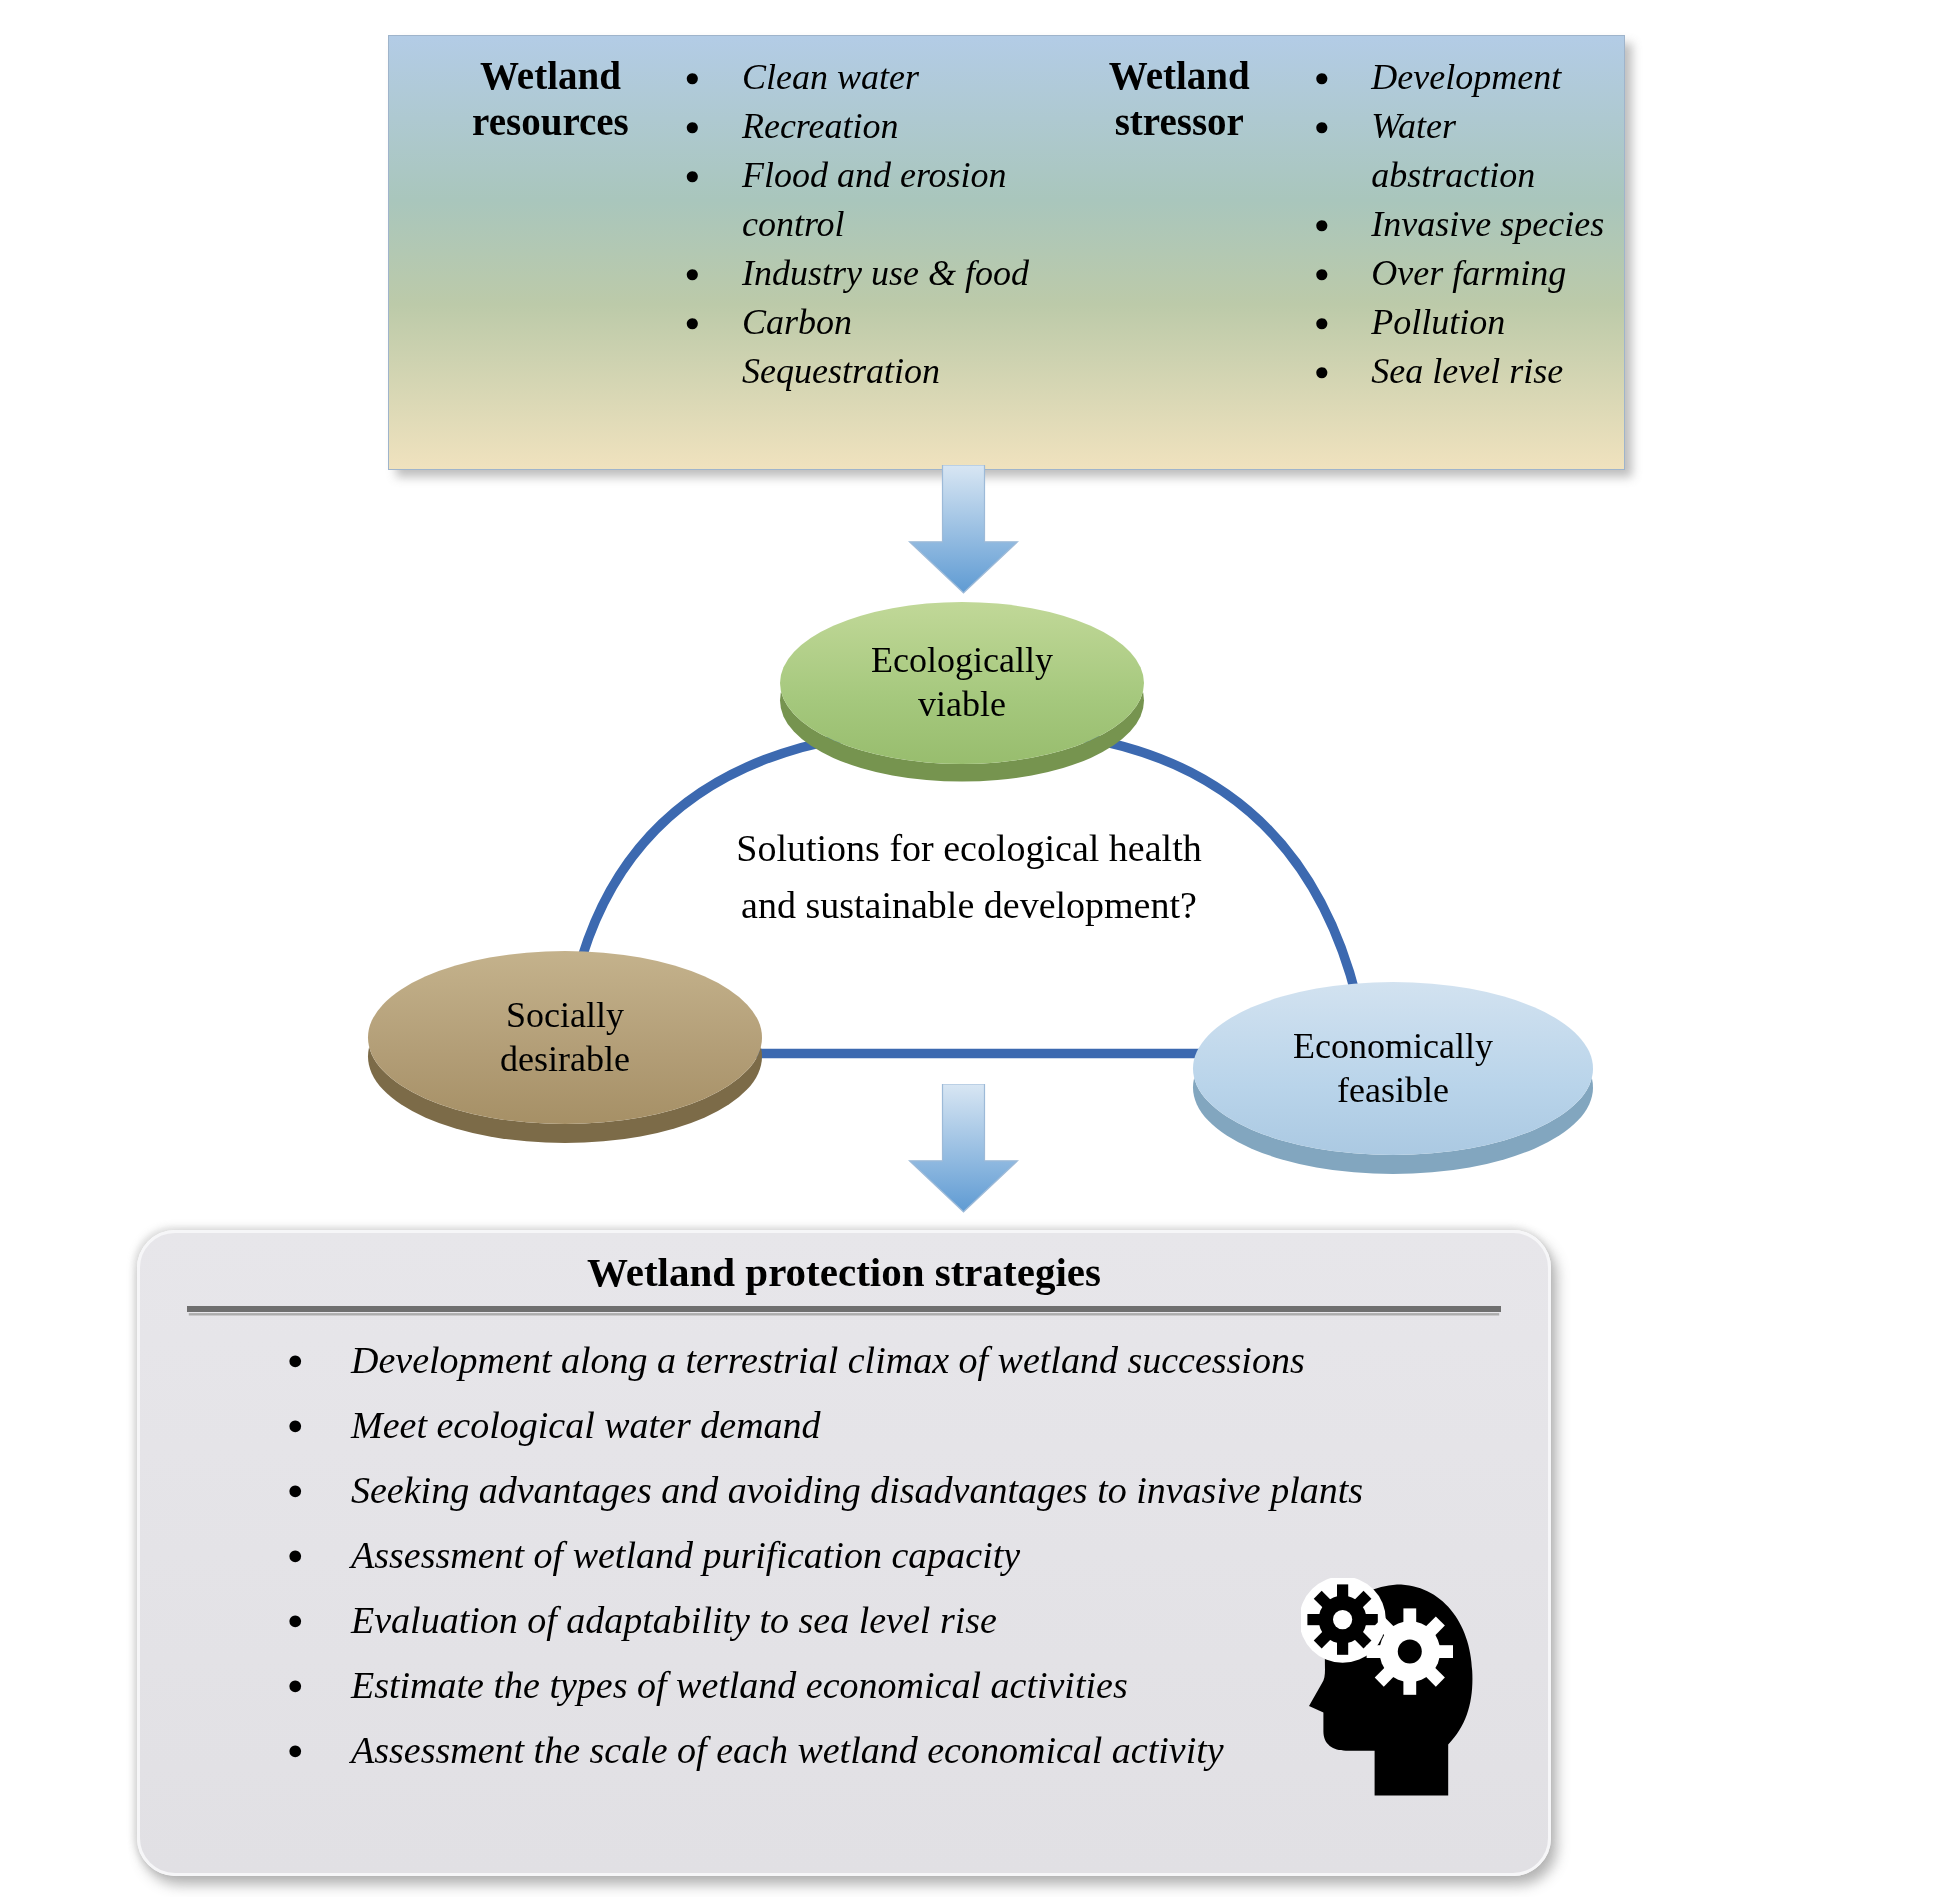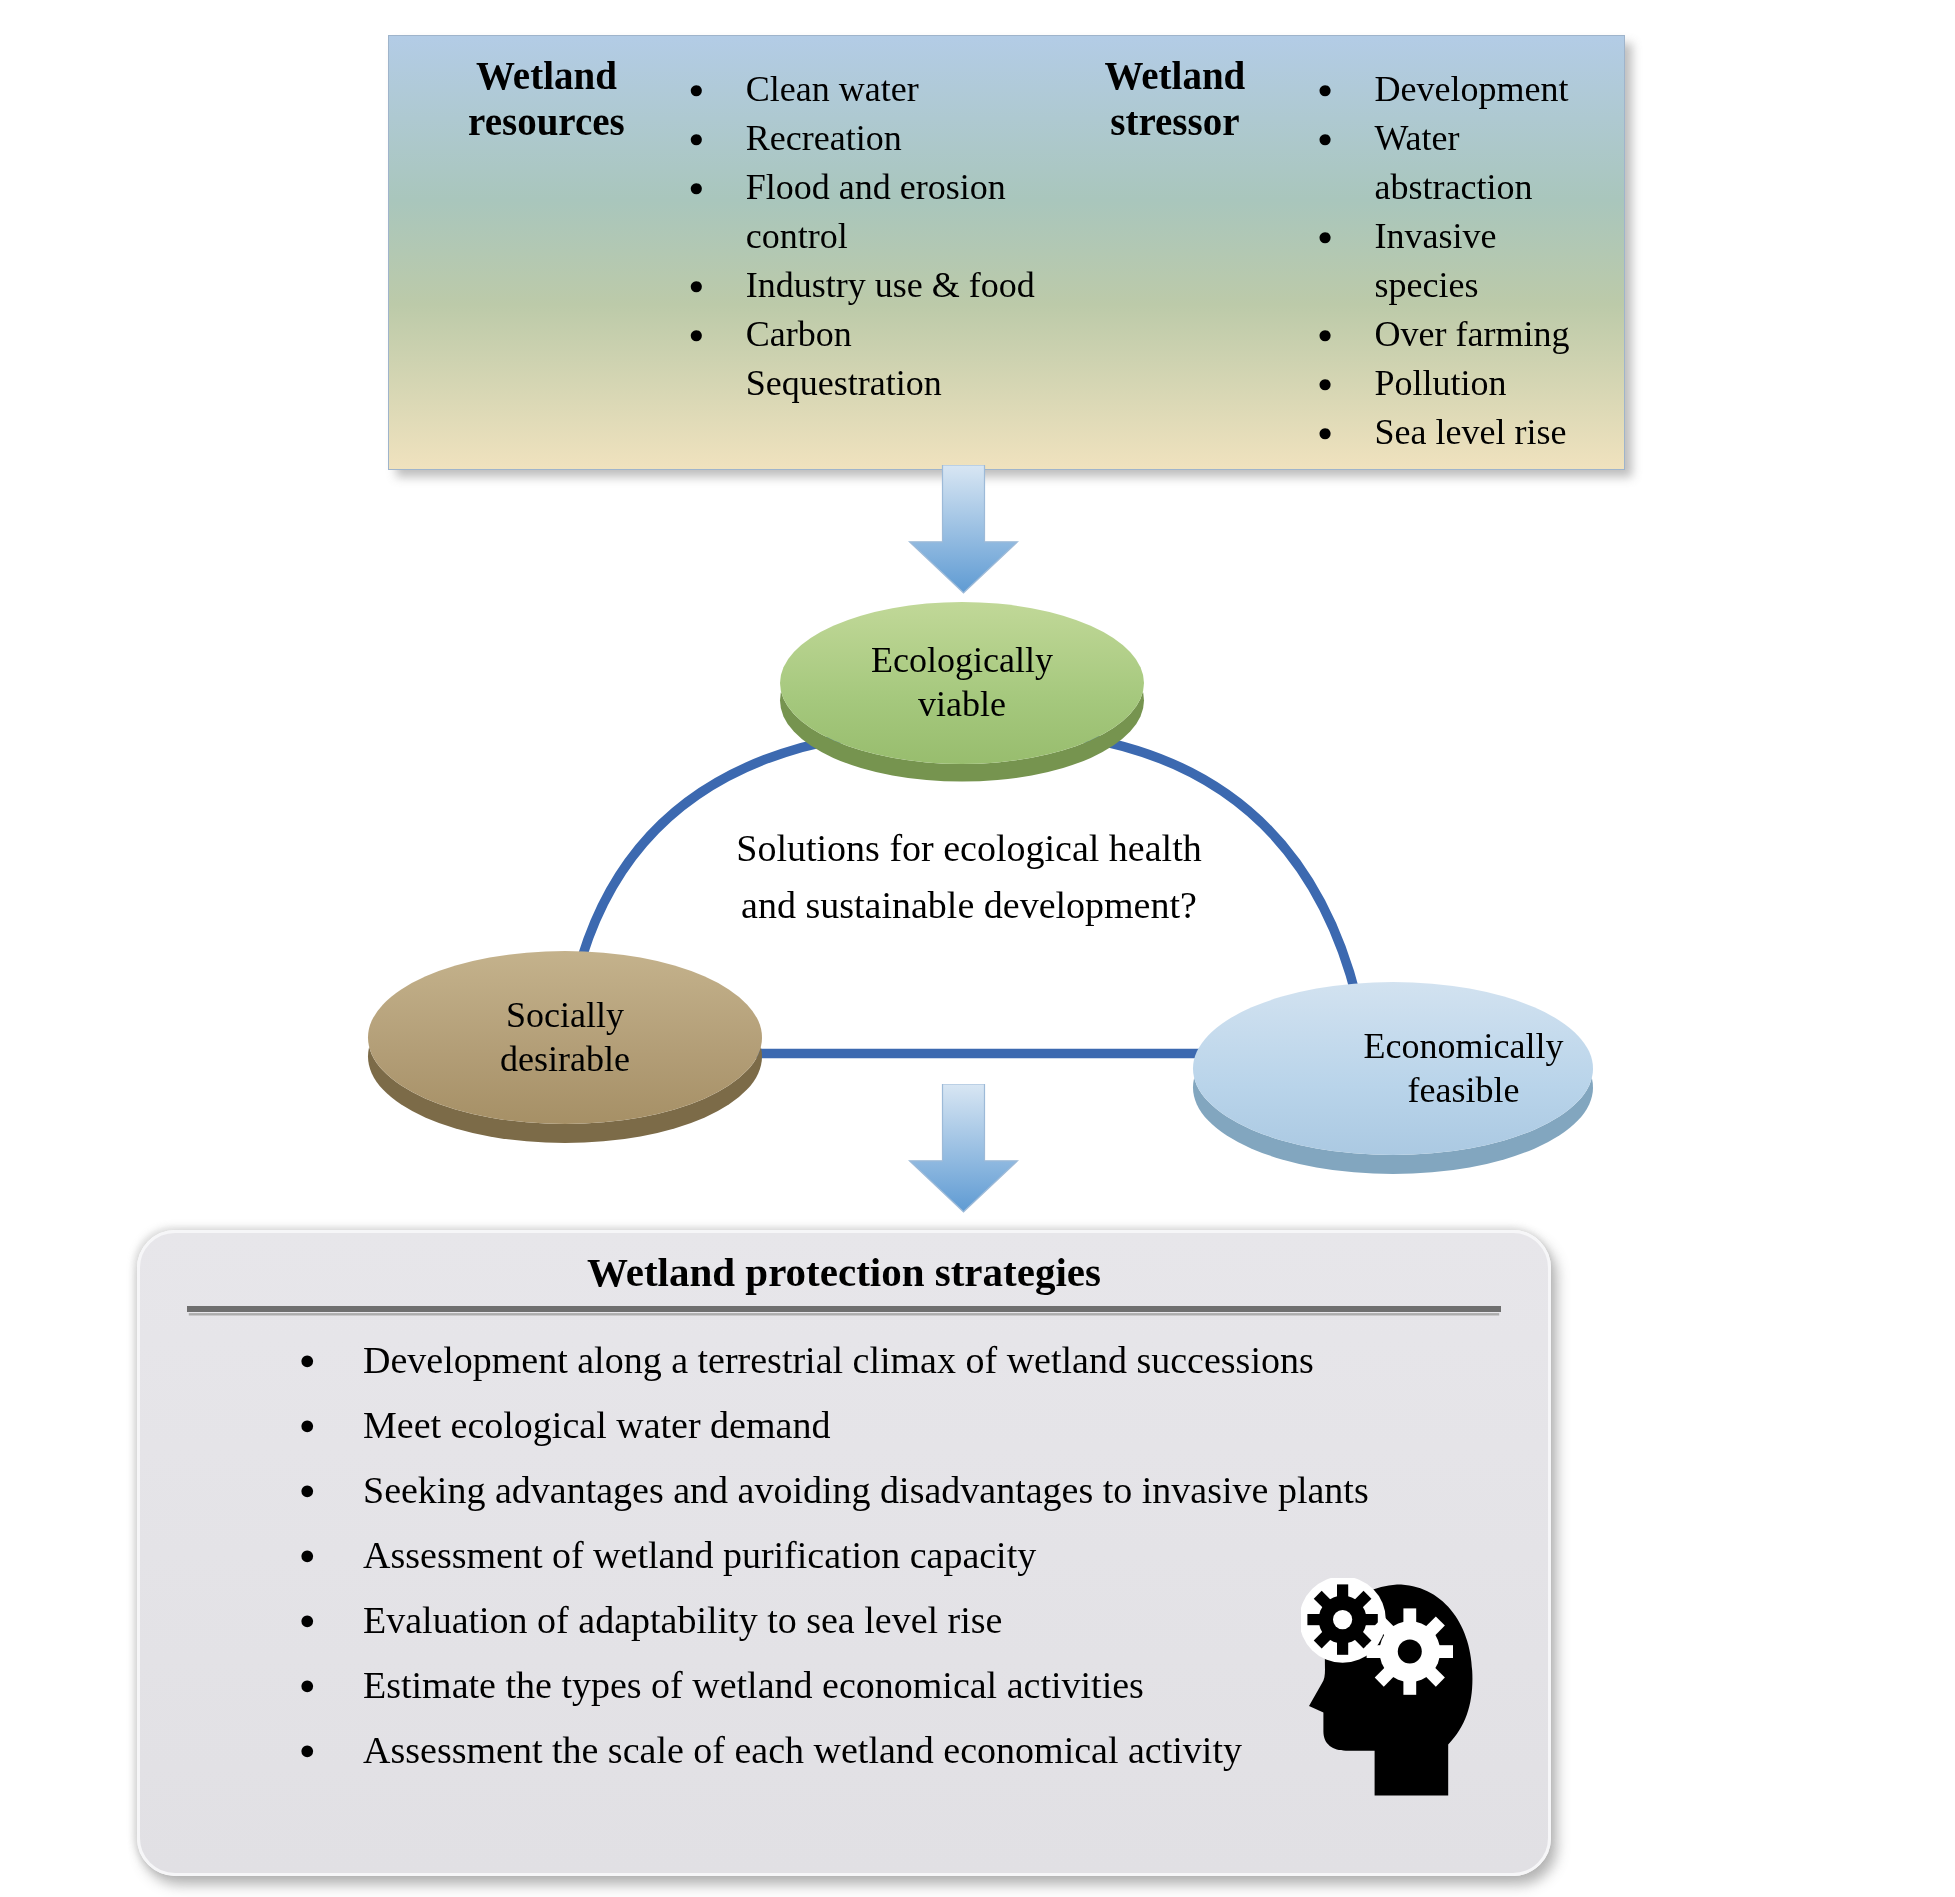--- a/index.html
+++ b/index.html
@@ -28,21 +28,21 @@
   .top-col { display: flex; flex-direction: row; }
   .top-col.resources { width: 53%; }
   .top-col.stressors { width: 47%; }
   .col-header {
     font-weight: bold;
     font-size: 39px;
     text-align: center;
     line-height: 1.2;
     margin-bottom: 4.7px;
   }
-  ul.bullet-list { list-style: none; margin: 12px; padding: 0; }
+  ul.bullet-list { list-style: none; margin: 0; padding: 0; font-style: italic; }
   ul.bullet-list li {
     position: relative;
     font-size: 36px;
     line-height: 49px;
     padding-left: 62px;
   }
   ul.bullet-list li::before {
     content: "●";
     position: absolute;
     left: 4.7px; top: 0;
@@ -91,21 +91,20 @@
   }
   .disc-brown {
     left: 368px; top: 951px; width: 394px; height: 173px;
     background: linear-gradient(180deg, #c4b28c 0%, #b29d76 60%, #a69066 100%);
     box-shadow: 0 19px 0 #7c6b48;
   }
   .disc-blue {
     left: 1193px; top: 982px; width: 400px; height: 173px;
     background: linear-gradient(180deg, #d2e2f0 0%, #b9d4ea 60%, #abc9e2 100%);
     box-shadow: 0 19px 0 #82a6bf;
-    justify-content: flex-end;
   }
   .disc-green .disc-label { width: 247px; }
   .disc-brown .disc-label { width: 194px; }
   .disc-blue  .disc-label { width: 259px; }
 
   
   .center-question {
     position: absolute;
     left: 731px; top: 820px;
     width: 476px;

